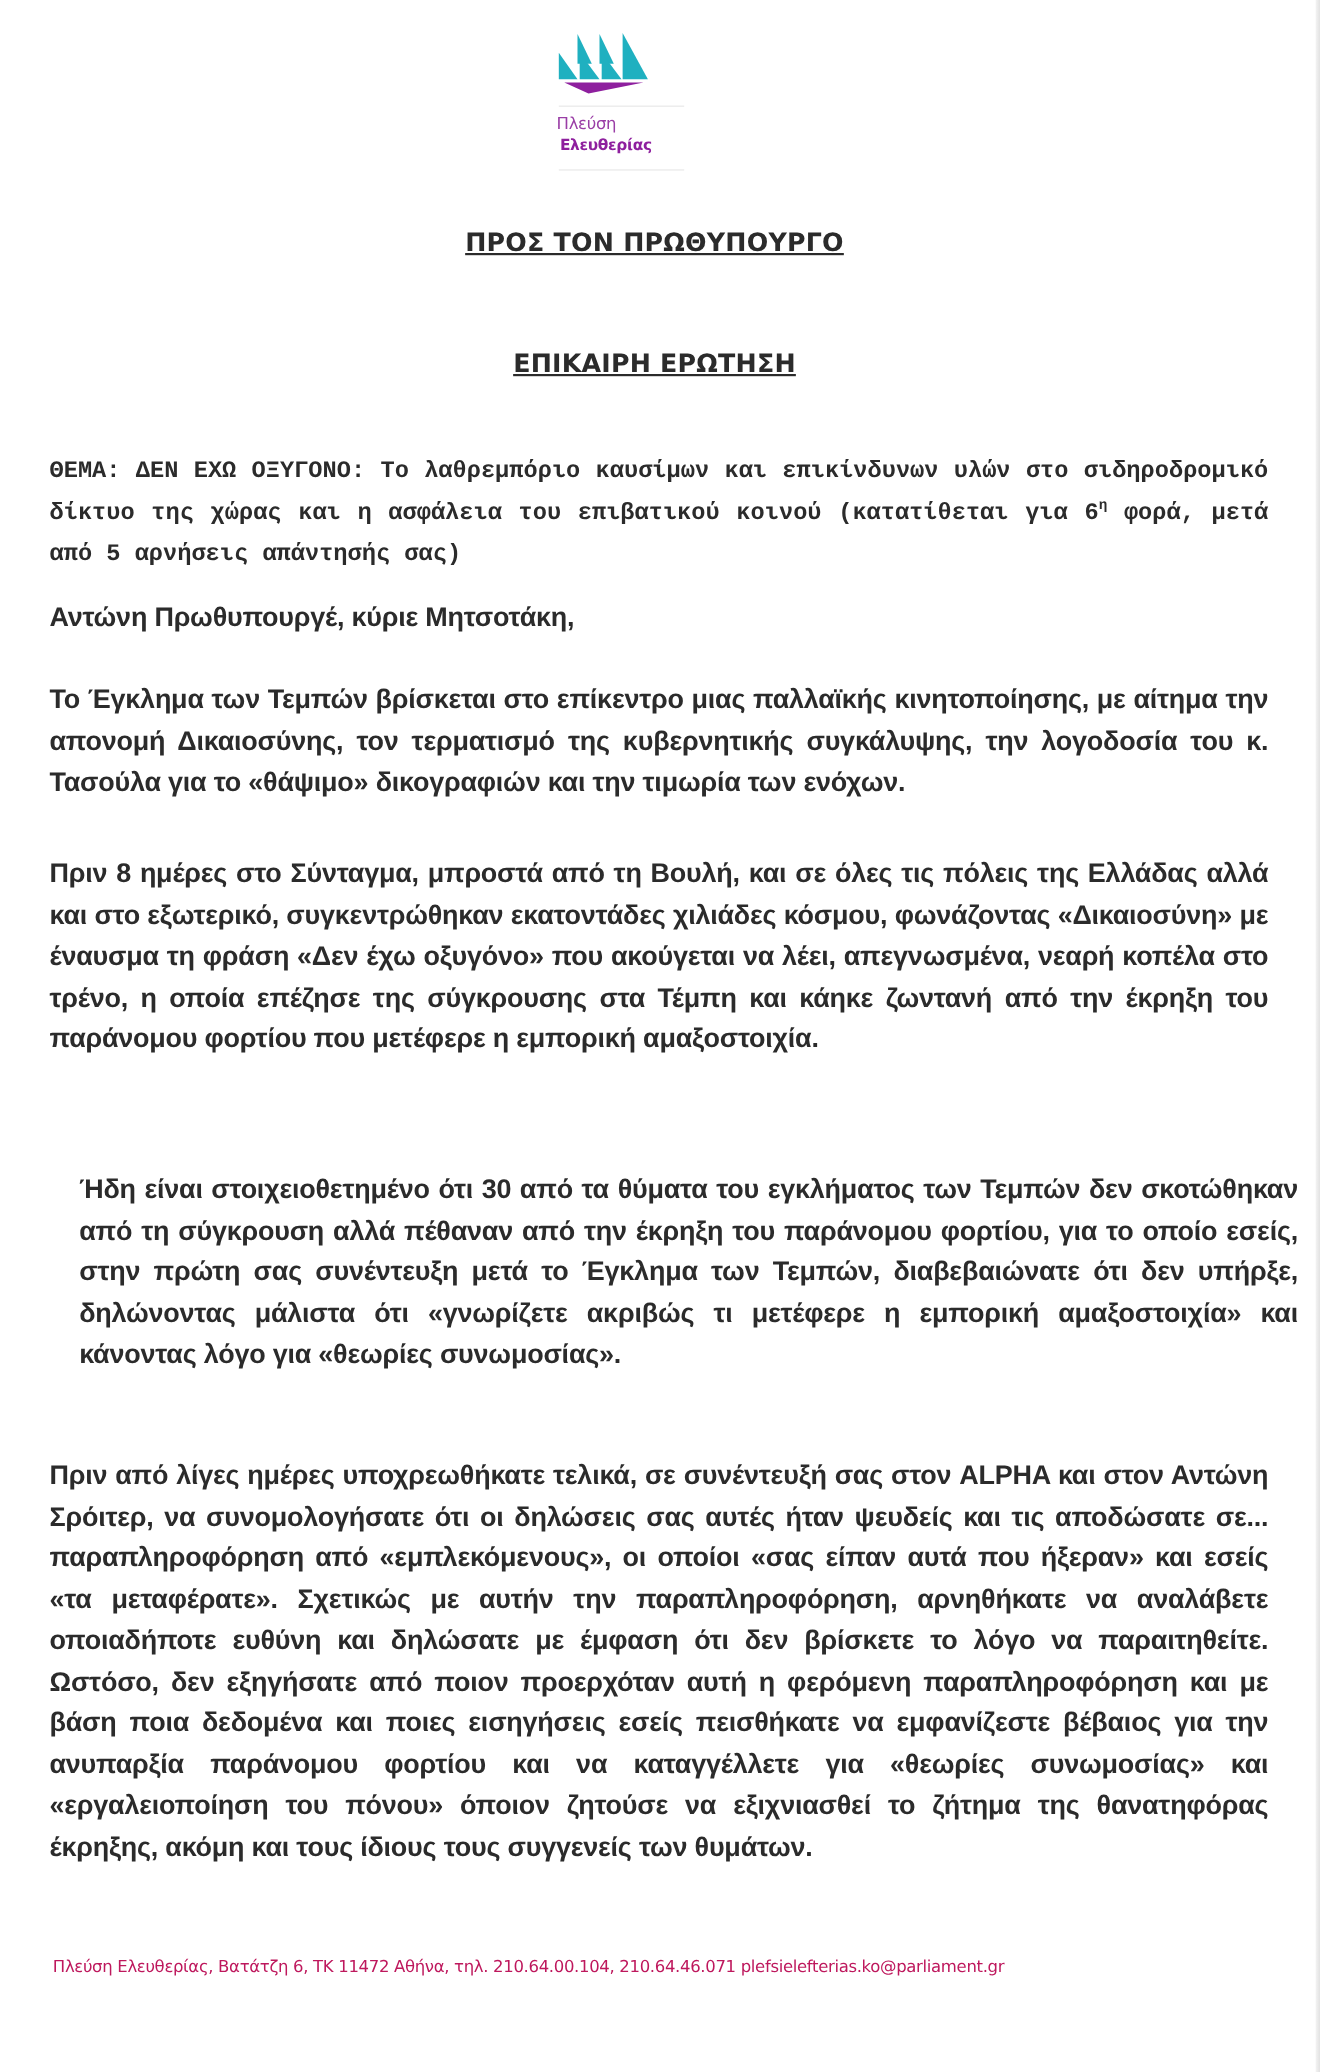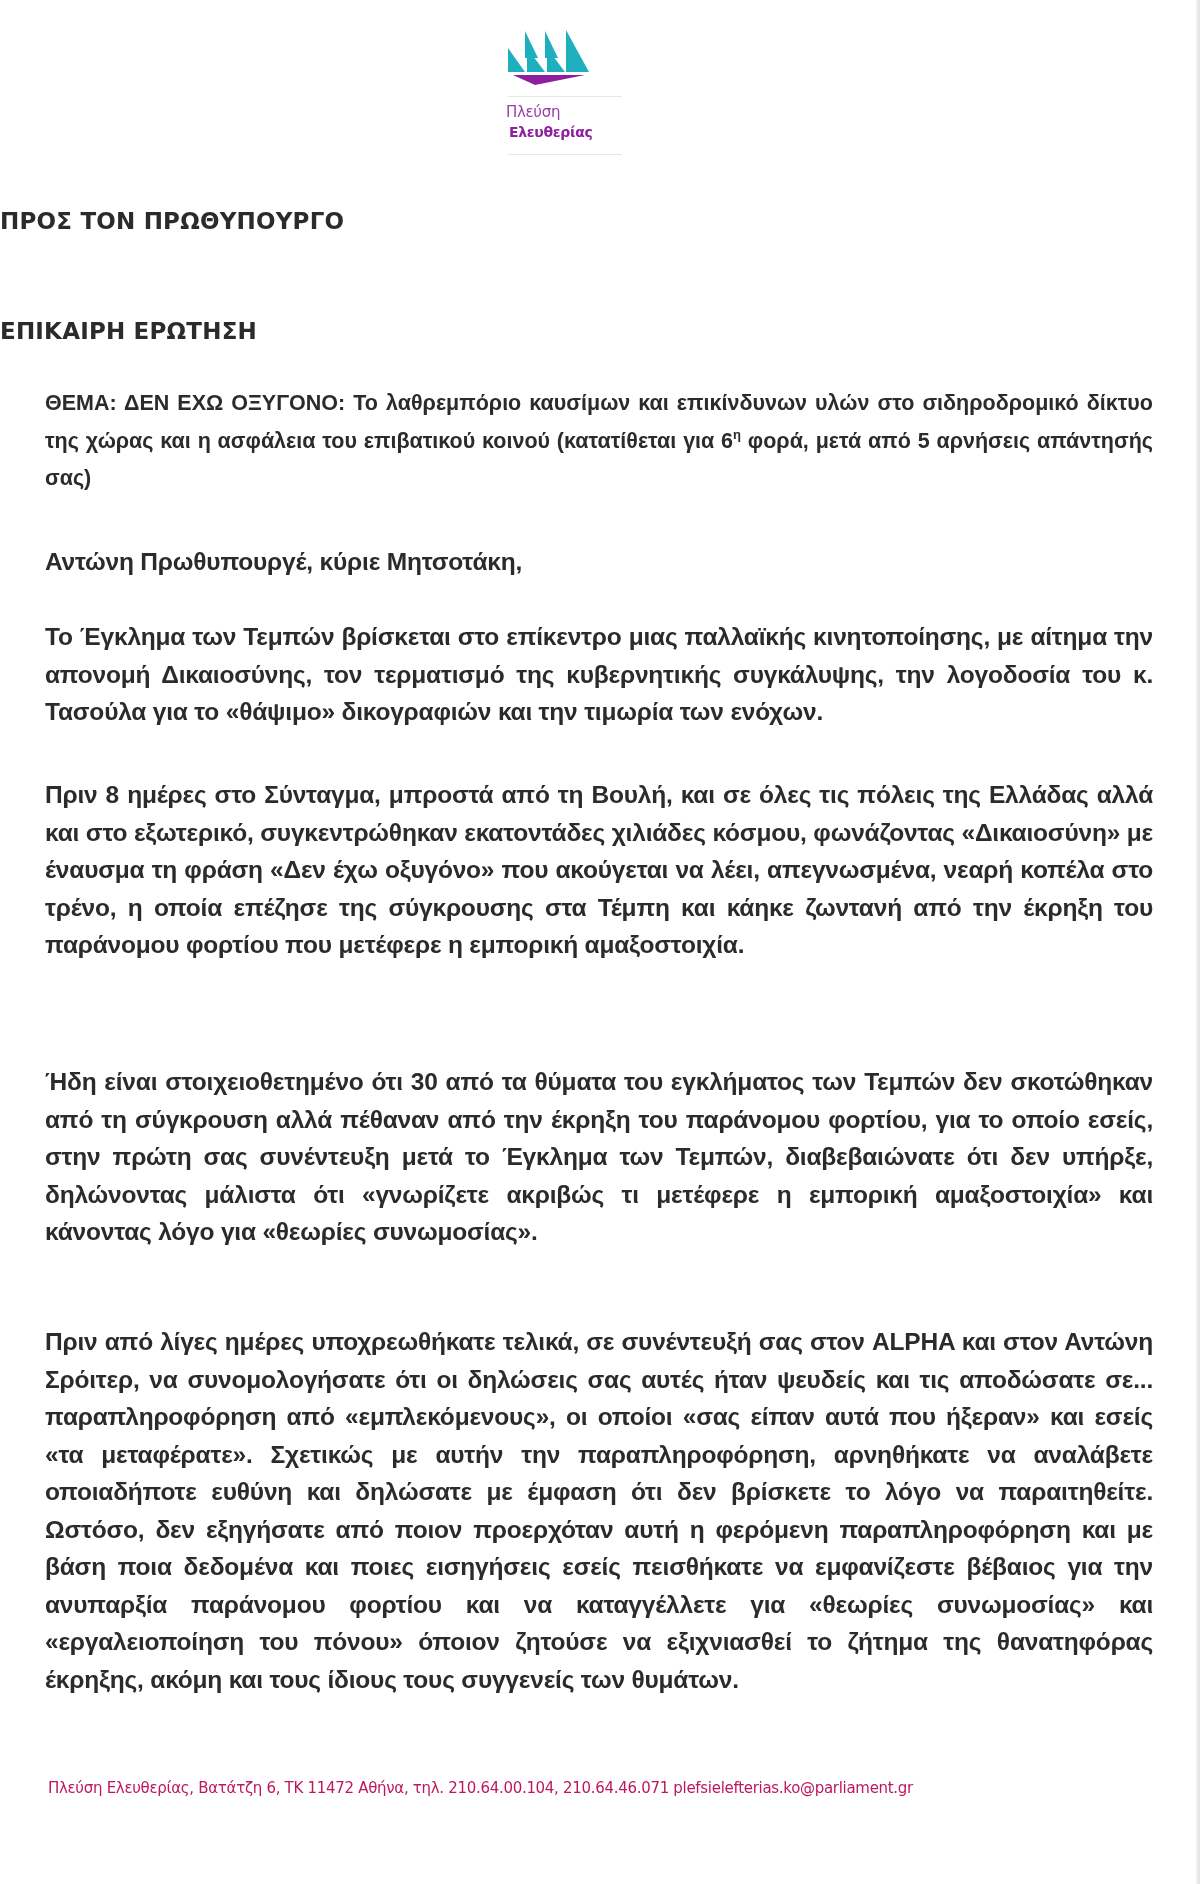--- a/index.html
+++ b/index.html
@@ -20,39 +20,39 @@
   .logo-rule2 { position: absolute; left: 3px; top: 126px; width: 114px; height: 1px; background: #e6e6e6; }
   .logo-line1 {
     position: absolute; left: 1px; top: 75px; font-size: 15px; color: #9a3ea6;
     font-family: "DejaVu Sans", sans-serif; font-weight: normal; letter-spacing: -0.3px;
   }
   .logo-line2 {
     position: absolute; left: 4px; top: 96px; font-size: 14px; color: #8e1f9e;
     font-family: "DejaVu Sans", sans-serif; font-weight: bold; letter-spacing: -0.3px;
   }
   .heading {
-    position: absolute; left: 0; width: 1190px; 
+    position: absolute; left: 0; width: 1190px; text-align: center;
     font-weight: bold; font-size: 23px; color: #2b2b2b;
-    font-family: "DejaVu Sans", sans-serif; letter-spacing: 0.2px;
+    font-family: "DejaVu Sans", sans-serif; letter-spacing: 0.2px; text-decoration: underline;
   }
   .h-recipient { top: 208px; }
   .h-type { top: 318px; }
   .content {
     position: absolute; left: 45px; width: 1108px;
     font-family: "Liberation Sans", sans-serif;
     font-weight: bold; font-size: 24.5px; line-height: 37.5px;
     text-align: justify; color: #2b2b2b;
     letter-spacing: -0.2px;
   }
-  .subject { top: 385px; font-family: Liberation Sans, sans-serif; font-size: 21.5px; letter-spacing: 0; }
+  .subject { top: 411px; font-family: Liberation Mono, monospace; font-size: 21.5px; letter-spacing: 0; }
   .subject sup { font-size: 13px; vertical-align: 9px; line-height: 0; }
   .salutation { top: 543px; }
   .p1 { top: 618px; }
   .p2 { top: 776px; }
-  .p3 { top: 1063px; }
+  .p3 { top: 1063px; margin-left: 27px; }
   .p4 { top: 1323px; }
   .footer {
     position: absolute; left: 48px; top: 1779px;
     font-family: "DejaVu Sans", sans-serif; font-size: 15px; color: #be185d;
     letter-spacing: -0.3px; white-space: nowrap;
   }
 </style>
 </head>
 <body>
 

